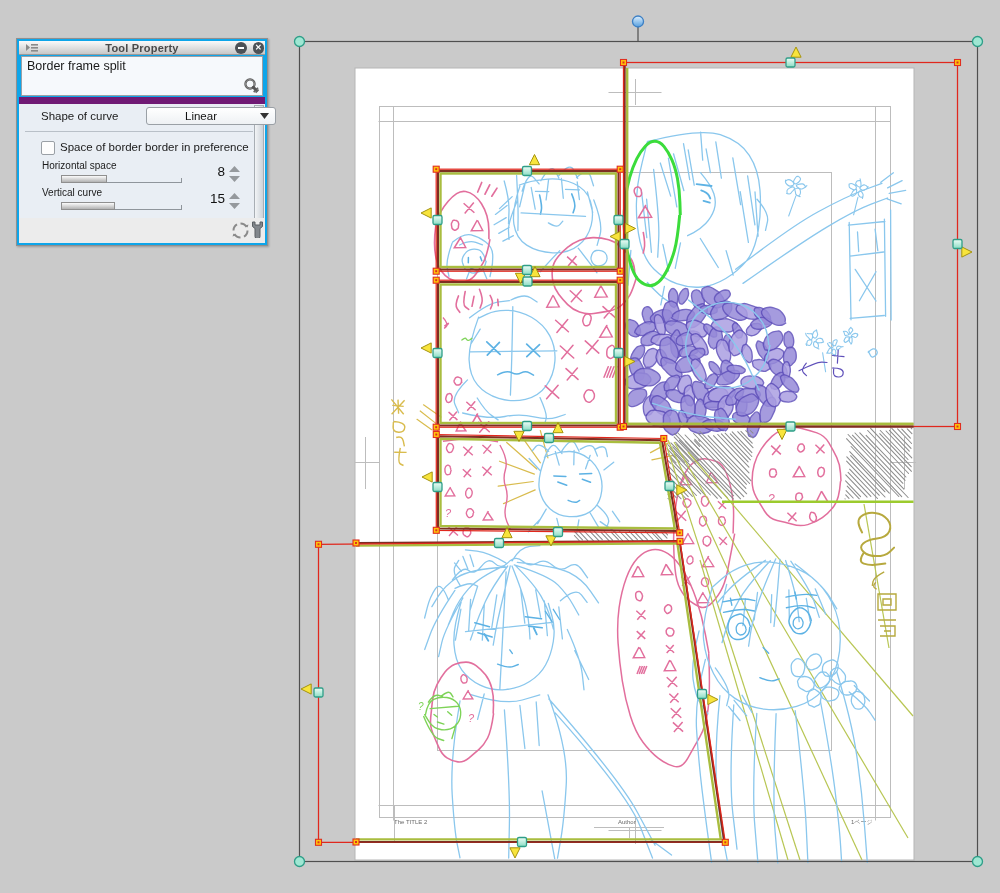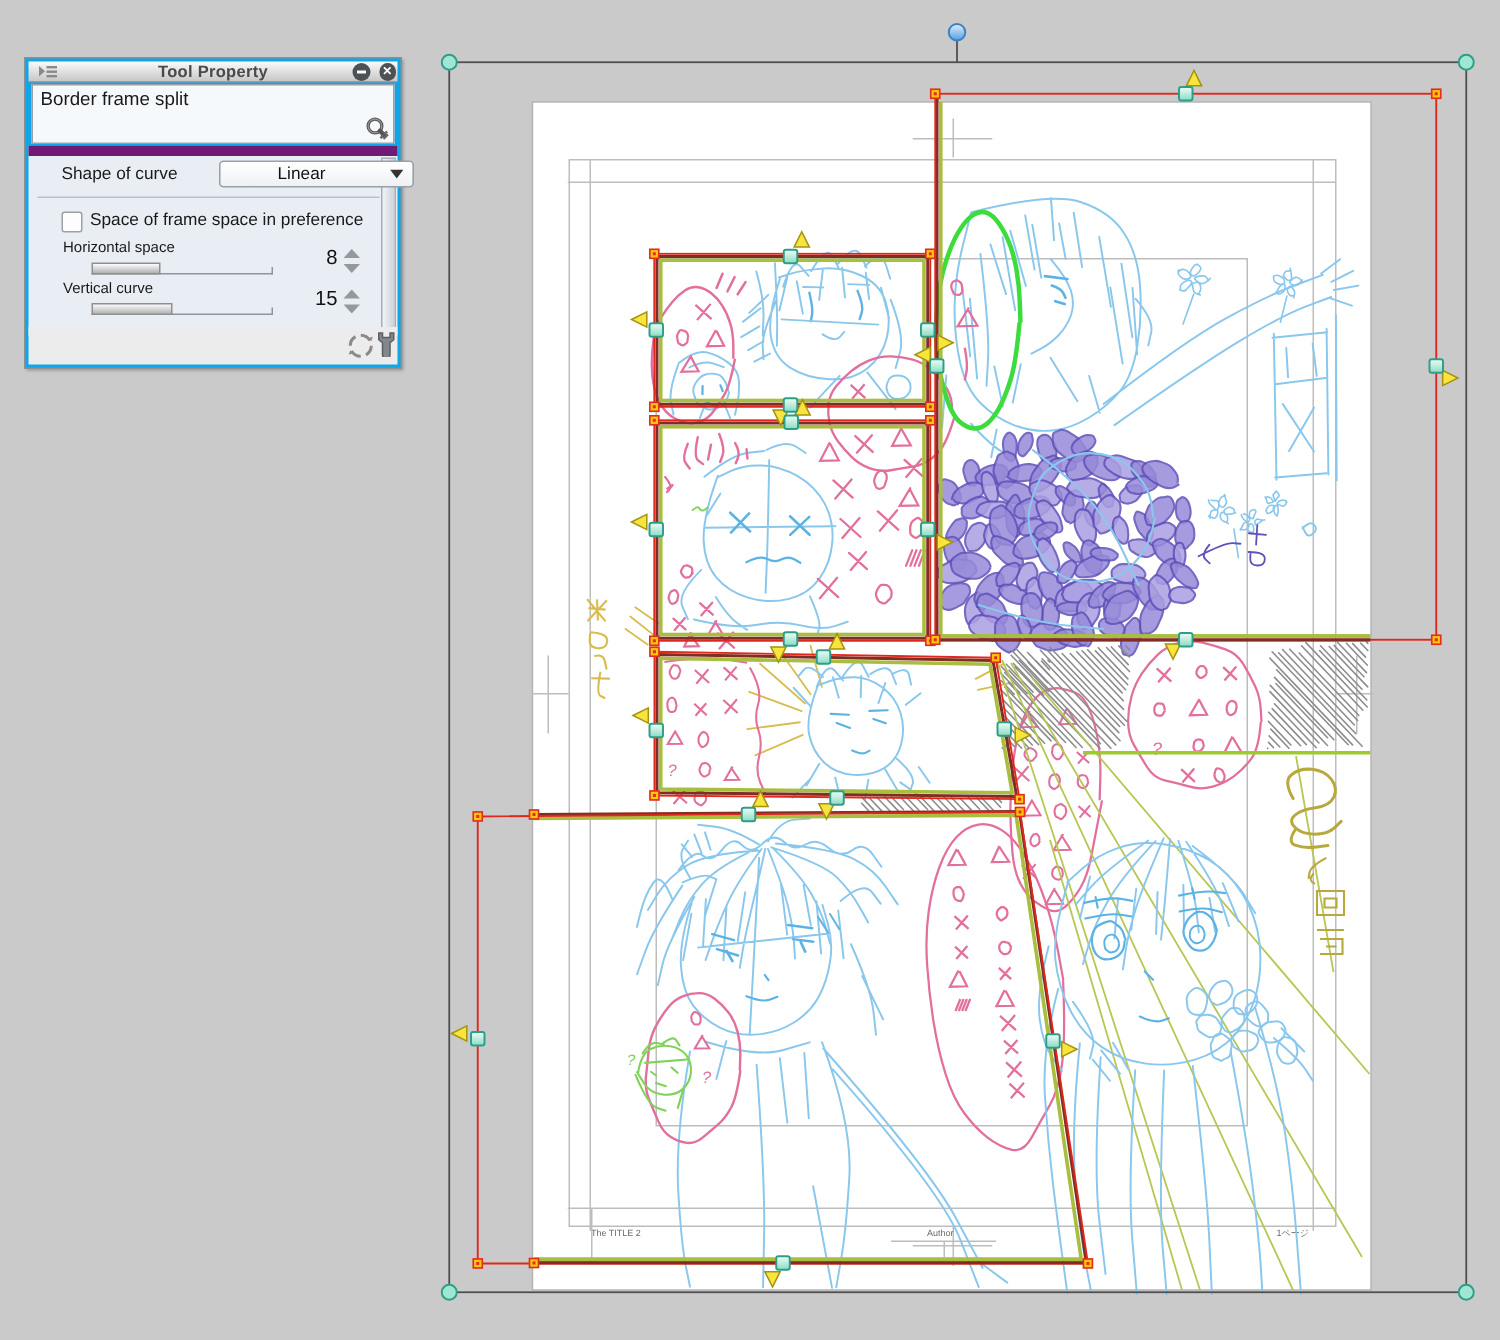--- a/index.html
+++ b/index.html
@@ -406,21 +406,21 @@
       <div class="drop">
           <span>Linear</span>
           <svg width="9" height="6" viewBox="0 0 9 6">
             <path d="M0 0 H9 L4.5 6 Z" fill="#333"></path>
           </svg>
         </div>
     </div>
     <div class="sep"></div>
     <div class="chkrow">
       <div class="chk"></div>
-      <span class="lbl">Space of frame space in preference</span>
+      <span class="lbl">Space of border border in preference</span>
     </div>
     <div class="slgroup" style="top:56px">
       <div class="sllbl">Horizontal space</div>
       <div class="sltrack" style="top:22px"></div>
       <div class="sltick" style="top:18px"></div>
       <div class="slfill" style="top:15px;width:44px"></div>
       <div class="slval">8</div>
       <div class="spin">
         <svg width="11" height="16" viewBox="0 0 11 16">
             <path d="M5.5 0 L11 6 H0 Z" fill="#95999d"></path>

